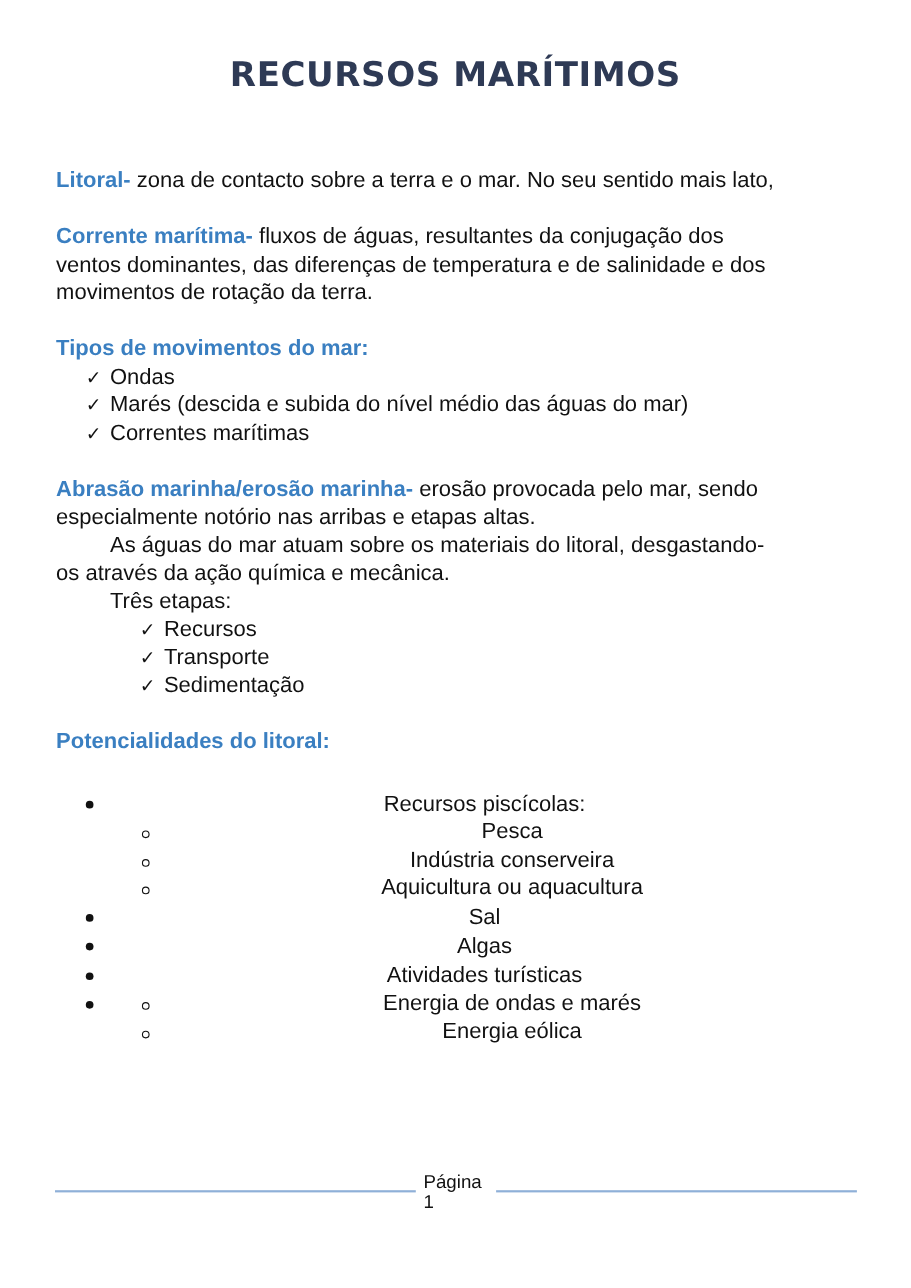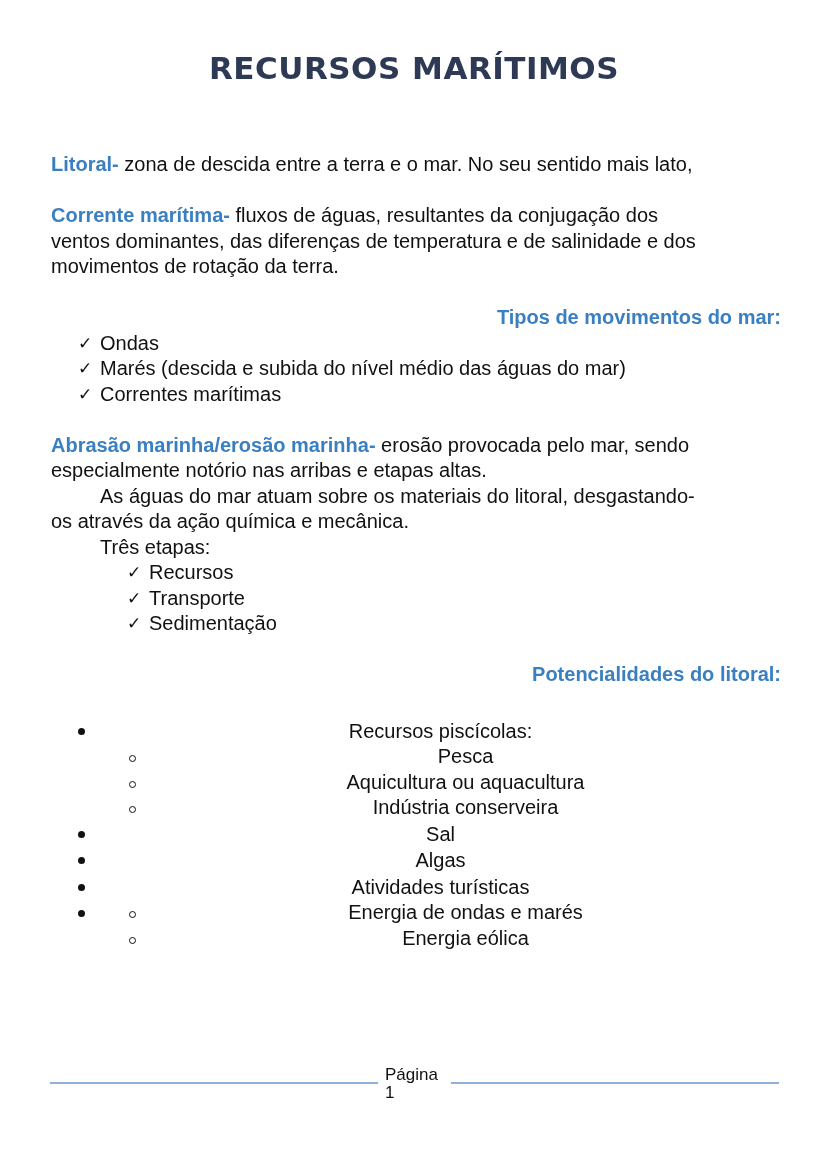--- a/index.html
+++ b/index.html
@@ -6,21 +6,21 @@
   body { width: 828px; height: 1171px; position: relative; overflow: hidden;
          font-family: "Liberation Sans", sans-serif; color: #111; }
   .page { position: absolute; left: 0; top: 0; width: 828px; height: 1171px; }
   .title { position: absolute; top: 50px; left: 0; width: 828px; text-align: center;
            font-family: "DejaVu Sans", sans-serif; font-weight: bold; font-size: 31px;
            letter-spacing: 0.5px; color: #2e3a55; }
   .content { position: absolute; left: 51px; top: 152px; width: 730px;
              font-size: 20px; line-height: 25.5px; }
   .para { margin: 0; }
   .gap { height: 25.5px; }
-  .label { color: #3a7fc1; font-weight: bold; text-align: right; }
+  .label { color: #3a7fc1; font-weight: bold; }
   .indent { text-indent: 49px; }
   .list { list-style: none; margin: 0; padding: 0; }
   .check-list li { position: relative; padding-left: 49px; }
   .check-list.lvl2 li { padding-left: 98px; }
   .check-list .mark { position: absolute; left: 27px; top: 0; font-size: 17px; }
   .check-list.lvl2 .mark { left: 76px; }
   .sub-heading { padding-left: 49px; }
   .bullet-list li { position: relative; padding-left: 49px; line-height: 26.5px; text-align: center; }
   .bullet-list .dot { position: absolute; left: 27px; top: 10px; width: 7px; height: 7px;
                       background: #111; border-radius: 50%; }
@@ -36,21 +36,21 @@
 </style>
 </head>
 <body>
 
 <div class="page">
   <div class="title">RECURSOS MARÍTIMOS</div>
 
   <div class="content">
 
     <p class="para">
-      <span class="label">Litoral-</span><span> zona de descida entre a terra e o mar. No seu sentido mais lato,</span><br>
+      <span class="label">Litoral-</span><span> zona de contacto sobre a terra e o mar. No seu sentido mais lato,</span><br>
     </p>
     <div class="gap"></div>
 
     <p class="para">
       <span class="label">Corrente marítima-</span><span> fluxos de águas, resultantes da conjugação dos</span><br>
       <span>ventos dominantes, das diferenças de temperatura e de salinidade e dos</span><br>
       <span>movimentos de rotação da terra.</span>
     </p>
     <div class="gap"></div>
 
@@ -81,22 +81,22 @@
     <div class="gap"></div>
 
     <p class="para label">Potencialidades do litoral:</p>
     <div class="gap" style="height:30px"></div>
 
     <ul class="list bullet-list">
       <li>
         <span class="dot"></span><span>Recursos piscícolas:</span>
         <ul class="list circle-list" style="margin-left:-49px">
           <li><span class="ring"></span><span>Pesca</span></li>
+          <li><span class="ring"></span><span>Indústria conserveira</span></li>
           <li><span class="ring"></span><span>Aquicultura ou aquacultura</span></li>
-          <li><span class="ring"></span><span>Indústria conserveira</span></li>
         </ul>
       </li>
       <li><span class="dot"></span><span>Sal</span></li>
       <li><span class="dot"></span><span>Algas</span></li>
       <li><span class="dot"></span><span>Atividades turísticas</span></li>
       <li>
         <span class="dot"></span>
         <ul class="list circle-list" style="margin-left:-49px">
           <li><span class="ring"></span><span>Energia de ondas e marés</span></li>
           <li><span class="ring"></span><span>Energia eólica</span></li>

